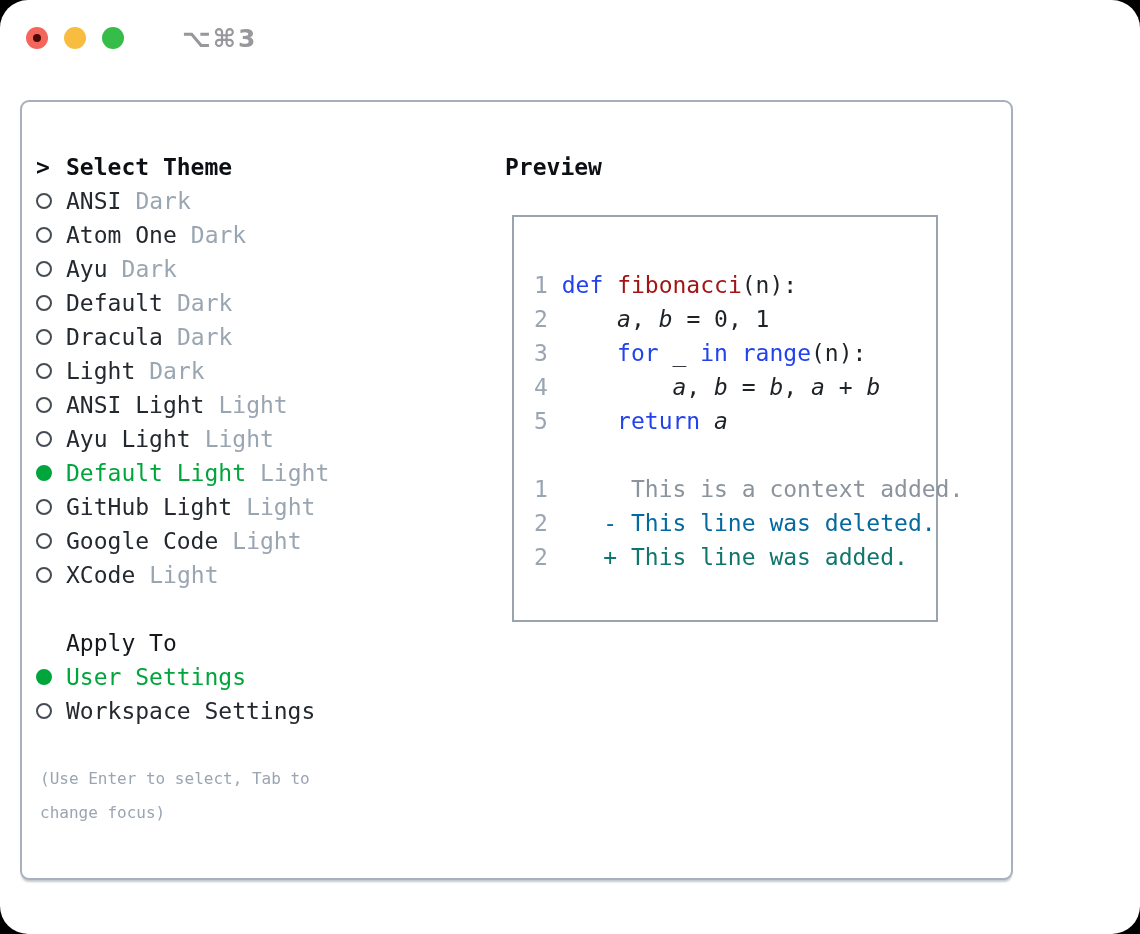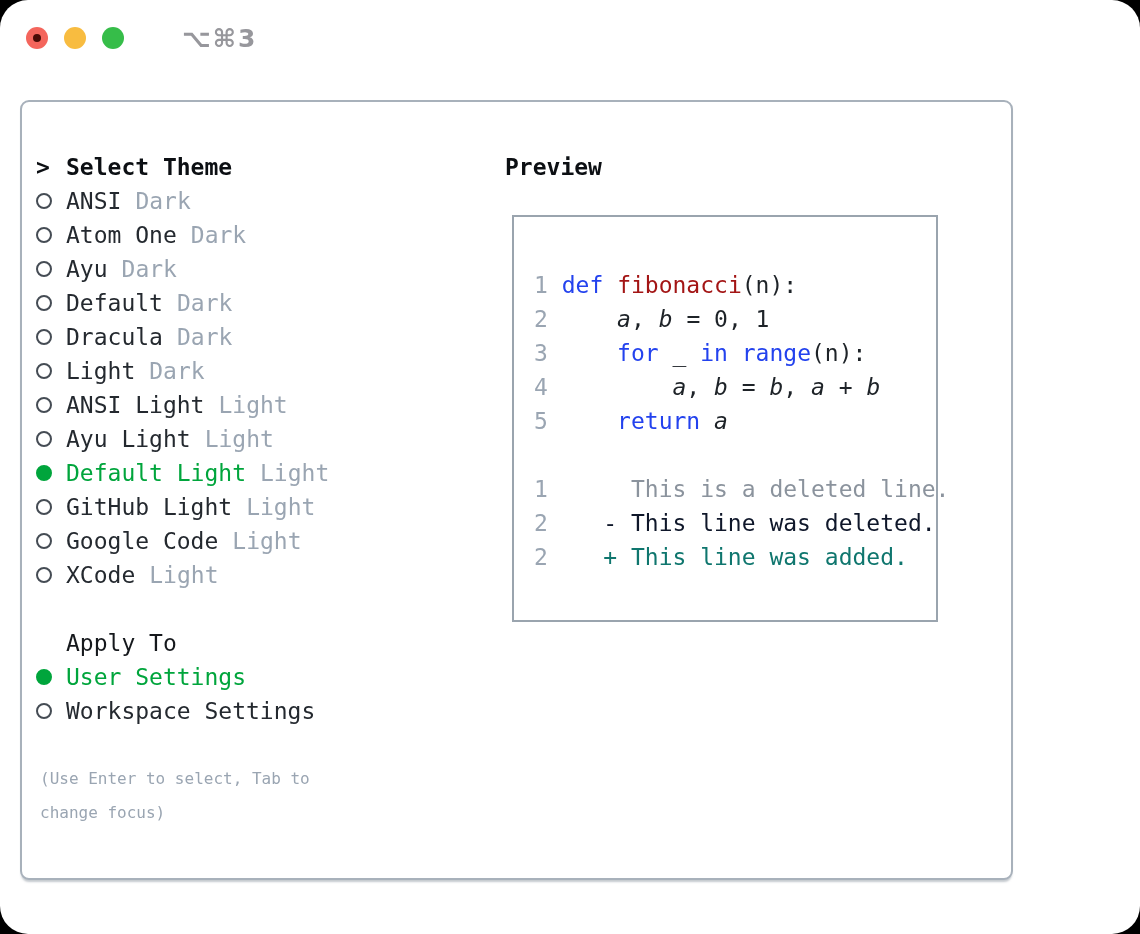--- a/index.html
+++ b/index.html
@@ -39,21 +39,21 @@
   .preview-box{position:absolute;left:490px;top:113px;width:426px;height:407px;
                border:2px solid #9aa4ae;box-sizing:border-box;background:#fff;}
   .code{position:absolute;left:20px;top:51px;font-size:23px;}
   .pline{height:34px;line-height:34px;white-space:pre;font-size:23px;}
   .tok-g{color:#9aa5b2;}
   .tok-p{color:#1e2328;}
   .tok-kw{color:#2342ee;}
   .tok-fn{color:#a31515;}
   .tok-v{color:#1e2328;font-style:italic;}
   .tok-ctx{color:#8b939d;}
-  .tok-del{color:#0f172a;}
+  .tok-del{color:#0369a1;}
   .tok-add{color:#0f766e;}
 </style>
 </head>
 <body>
 
 <div class="window">
 
   <div class="titlebar">
     <span class="tl tl-close">
         <span class="dot"></span>
@@ -185,20 +185,20 @@
 
     <div class="preview-title">Preview</div>
     <div class="preview-box">
       <div class="code">
           <div class="pline"><span class="tok-g">1</span><span class="tok-p"> </span><span class="tok-kw">def</span><span class="tok-p"> </span><span class="tok-fn">fibonacci</span><span class="tok-p">(n):</span></div>
           <div class="pline"><span class="tok-g">2</span><span class="tok-p">     </span><span class="tok-v">a</span><span class="tok-p">, </span><span class="tok-v">b</span><span class="tok-p"> = 0, 1</span></div>
           <div class="pline"><span class="tok-g">3</span><span class="tok-p">     </span><span class="tok-kw">for</span><span class="tok-p"> _ </span><span class="tok-kw">in</span><span class="tok-p"> </span><span class="tok-kw">range</span><span class="tok-p">(n):</span></div>
           <div class="pline"><span class="tok-g">4</span><span class="tok-p">         </span><span class="tok-v">a</span><span class="tok-p">, </span><span class="tok-v">b</span><span class="tok-p"> = </span><span class="tok-v">b</span><span class="tok-p">, </span><span class="tok-v">a</span><span class="tok-p"> + </span><span class="tok-v">b</span></div>
           <div class="pline"><span class="tok-g">5</span><span class="tok-p">     </span><span class="tok-kw">return</span><span class="tok-p"> </span><span class="tok-v">a</span></div>
           <div class="pline"></div>
-          <div class="pline"><span class="tok-g">1</span><span class="tok-ctx">      This is a deleted line.</span></div>
+          <div class="pline"><span class="tok-g">1</span><span class="tok-ctx">      This is a context added.</span></div>
           <div class="pline"><span class="tok-g">2</span><span class="tok-p">    </span><span class="tok-del">- This line was deleted.</span></div>
           <div class="pline"><span class="tok-g">2</span><span class="tok-p">    </span><span class="tok-add">+ This line was added.</span></div>
         </div>
     </div>
 
   </div>
 </div>
 
 </body></html>

